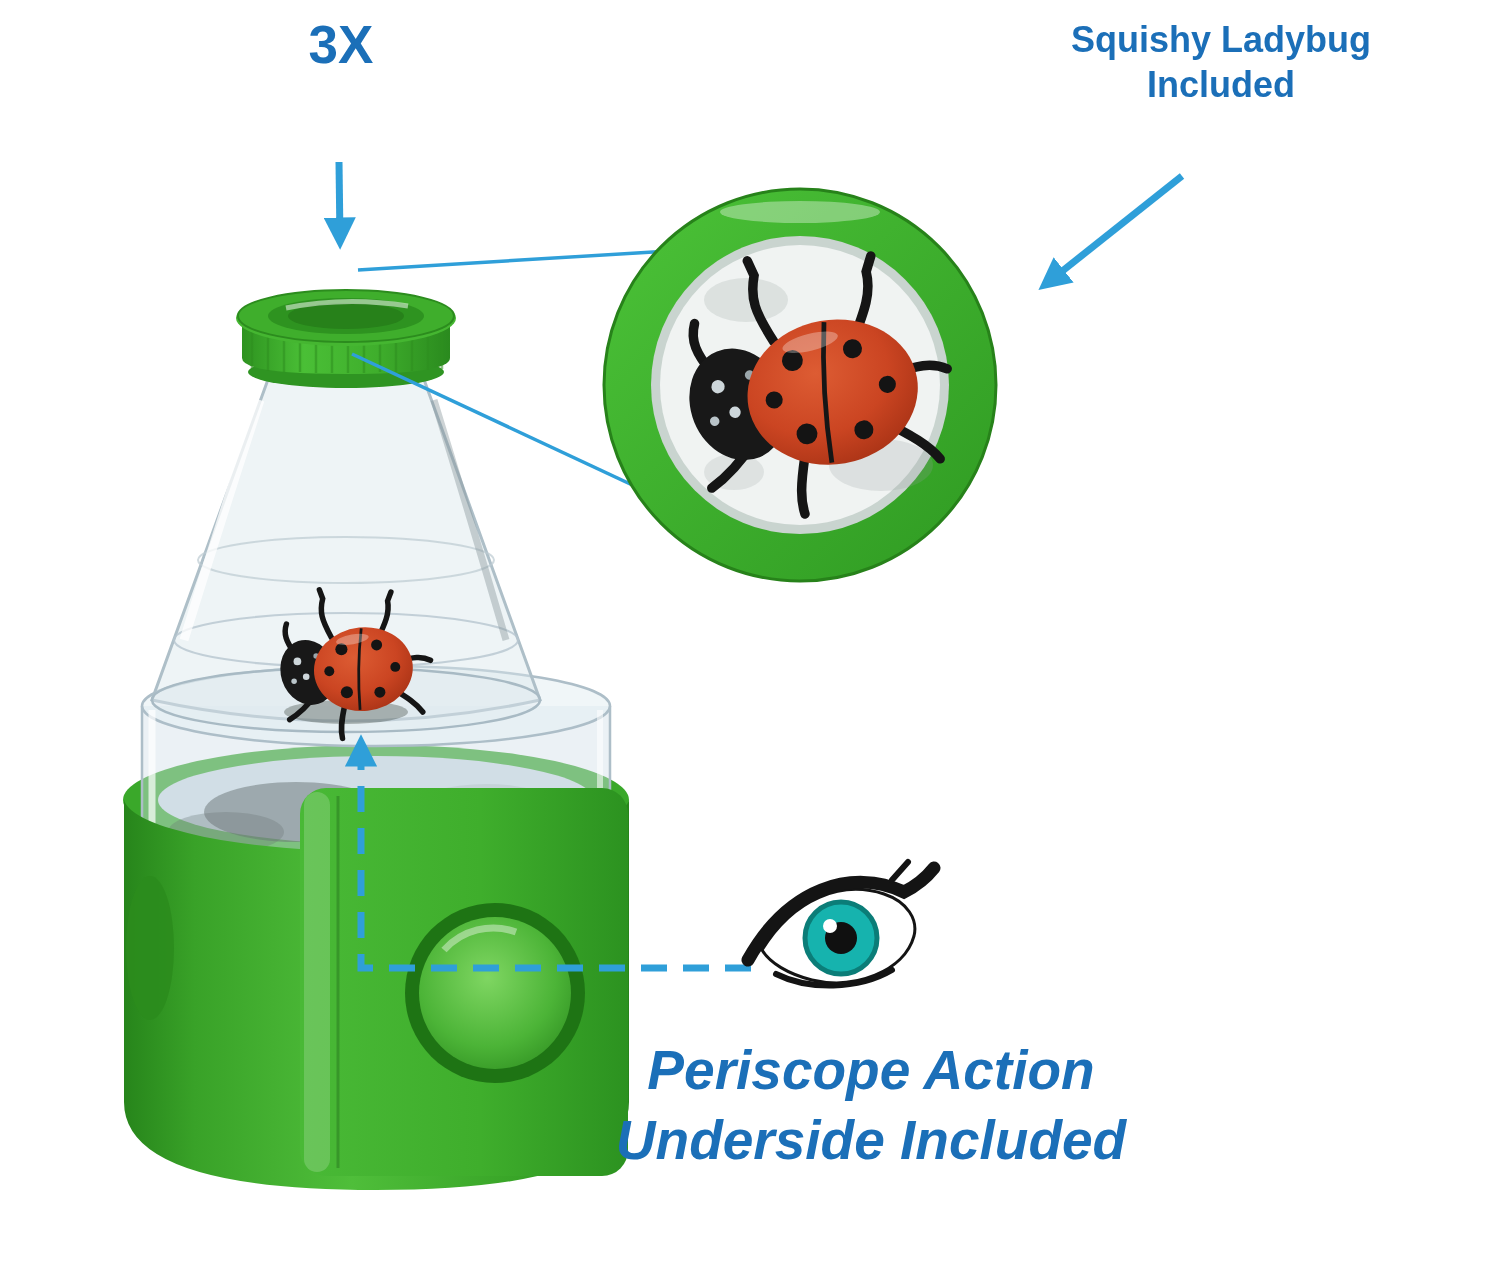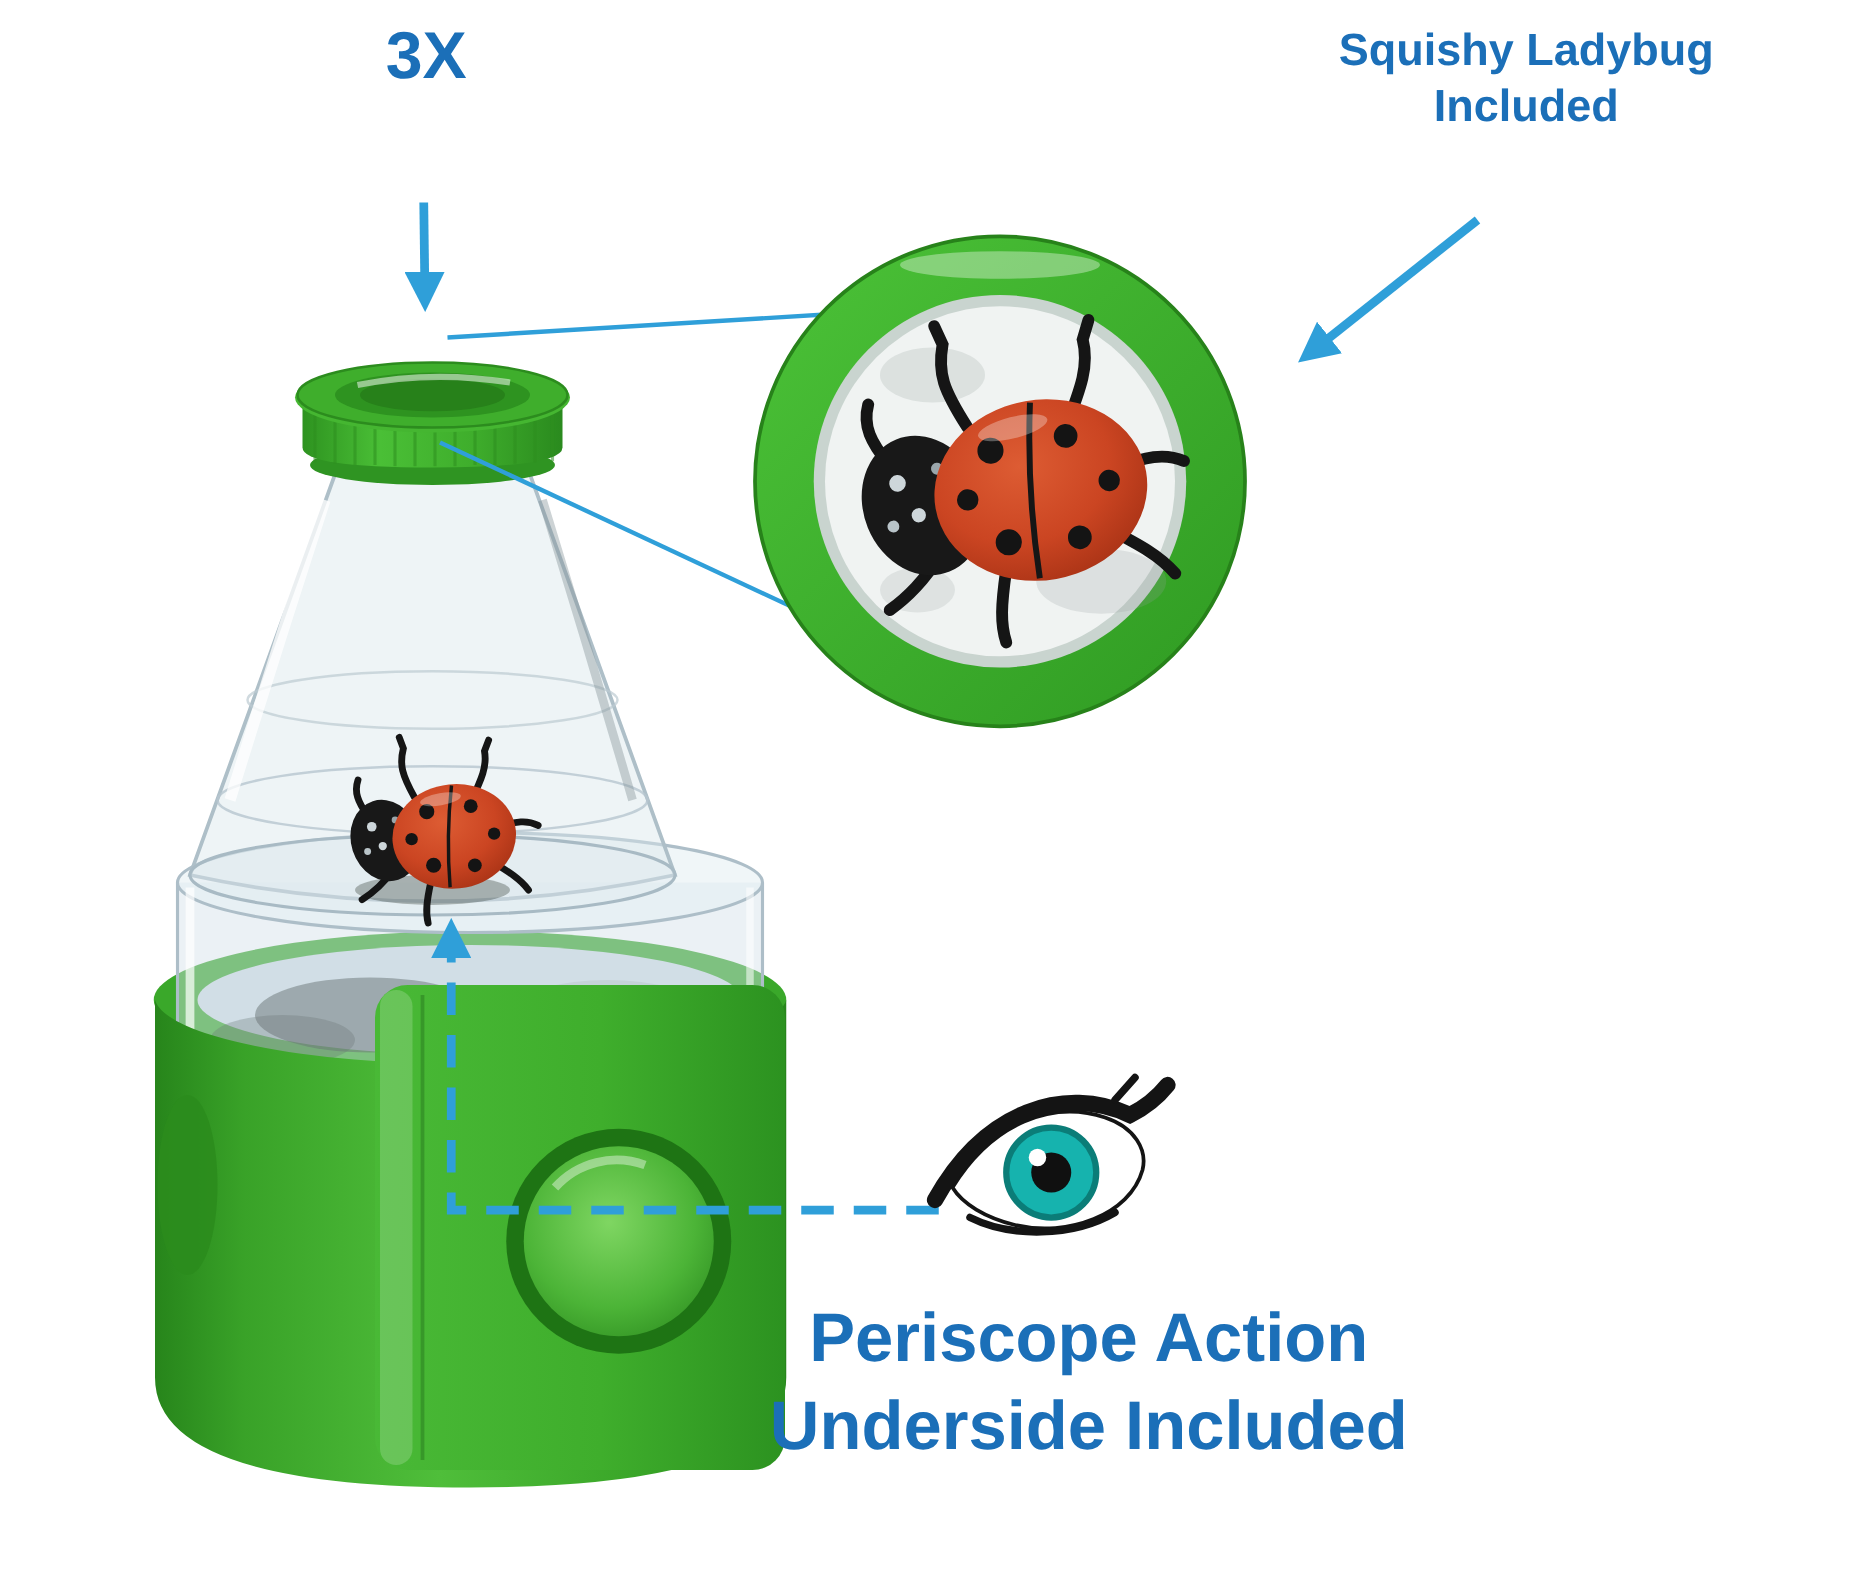--- a/index.html
+++ b/index.html
@@ -6,21 +6,21 @@
   .canvas {
     position:relative; width:1500px; height:1272px; background:#ffffff;
     overflow:hidden; font-family:"Liberation Sans", sans-serif;margin-left:46px;
   }
   .art { position:absolute; left:0; top:0; width:1500px; height:1272px; }
   .label {
     position:absolute; text-align:center; font-weight:700; color:#1b6fb8;
   }
   #label-mag       { left:50px;  top:12px;   width:490px; font-size:53px; line-height:1.24; }
   #label-squishy   { left:880px; top:18px;   width:590px; font-size:36px; line-height:1.24; }
-  #label-periscope { left:525px; top:1036px; width:600px; font-size:55px; line-height:1.27; }
+  #label-periscope { left:525px; top:1036px; width:600px; font-size:55px; line-height:1.27;font-style:italic; }
 </style>
 </head>
 <body>
 
 <div class="canvas">
 
   <svg class="art" viewBox="0 0 1500 1272" xmlns="http://www.w3.org/2000/svg">
     <defs>
       <linearGradient id="baseGrad" x1="0" y1="0" x2="1" y2="0">
         <stop offset="0" stop-color="#27851b"></stop>

